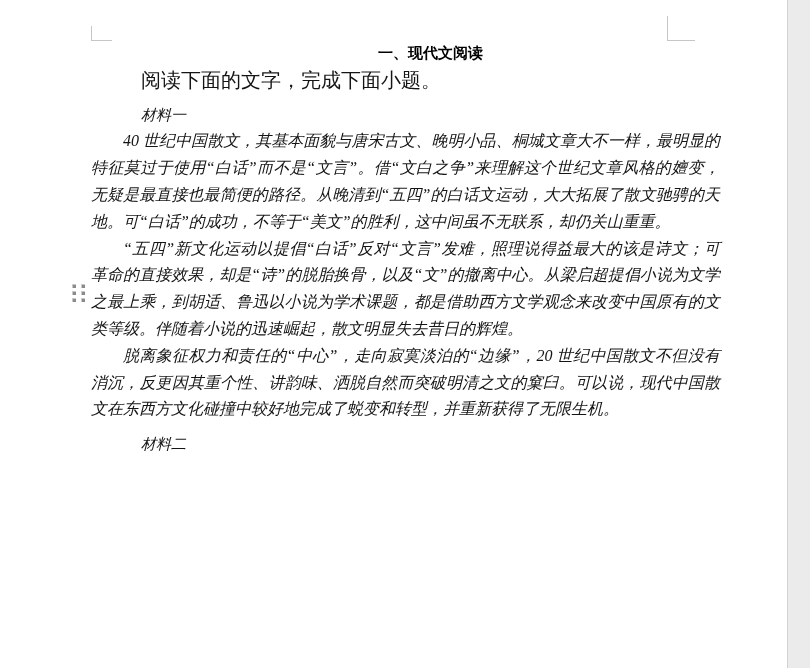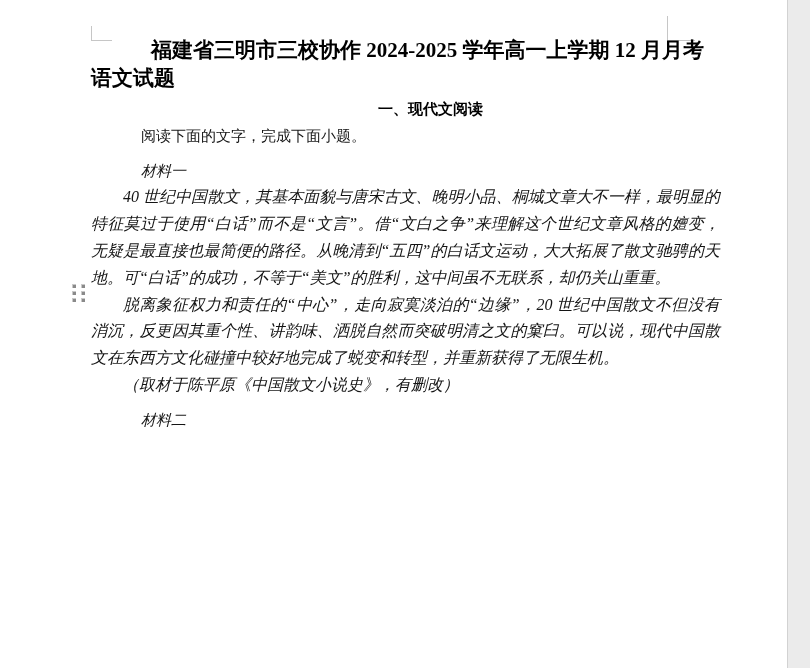--- a/index.html
+++ b/index.html
@@ -70,21 +70,21 @@
   .section-heading {
     font-family: "Liberation Sans", sans-serif;
     font-weight: bold;
     font-size: 15px;
     line-height: 26.8px;
     margin: 4px 0 0 50px;
     color: #000000;
     text-align: center;
   }
   .instruction {
-    font-size: 15px;
+    font-size: 20px;
     line-height: 26.8px;
     margin: 0 0 0 50px;
   }
   .material-label {
     font-style: italic;
     font-size: 15px;
     line-height: 26.8px;
     margin: 8px 0 0 50px;
   }
   .body-paragraph {
@@ -115,28 +115,27 @@
 <div class="drag-handle">
   <span class="dot"></span>
   <span class="dot"></span>
   <span class="dot"></span>
   <span class="dot"></span>
   <span class="dot"></span>
   <span class="dot"></span>
 </div>
 
 <div class="text-column">
-  <h1 class="doc-title">福建省三明市三校协作 2024-2025 学年高一上学期 12 月月考语文试题</h1>
 
   <h2 class="section-heading">一、现代文阅读</h2>
 
   <p class="instruction">阅读下面的文字，完成下面小题。</p>
 
   <p class="material-label">材料一</p>
 
   <p class="body-paragraph">40 世纪中国散文，其基本面貌与唐宋古文、晚明小品、桐城文章大不一样，最明显的特征莫过于使用“白话”而不是“文言”。借“文白之争”来理解这个世纪文章风格的嬗变，无疑是最直接也最简便的路径。从晚清到“五四”的白话文运动，大大拓展了散文驰骋的天地。可“白话”的成功，不等于“美文”的胜利，这中间虽不无联系，却仍关山重重。</p>
+  <p class="body-paragraph">“五四”新文化运动以提倡“白话”反对“文言”发难，照理说得益最大的该是诗文；可革命的直接效果，却是“诗”的脱胎换骨，以及“文”的撤离中心。从梁启超提倡小说为文学之最上乘，到胡适、鲁迅以小说为学术课题，都是借助西方文学观念来改变中国原有的文类等级。伴随着小说的迅速崛起，散文明显失去昔日的辉煌。</p>
   <p class="body-paragraph">脱离象征权力和责任的“中心”，走向寂寞淡泊的“边缘”，20 世纪中国散文不但没有消沉，反更因其重个性、讲韵味、洒脱自然而突破明清之文的窠臼。可以说，现代中国散文在东西方文化碰撞中较好地完成了蜕变和转型，并重新获得了无限生机。</p>
 
-  <p class="source-note">（取材于陈平原《中国散文小说史》，有删改）</p>
 
   <p class="material-label">材料二</p>
 
 </div>
 
 </body></html>

